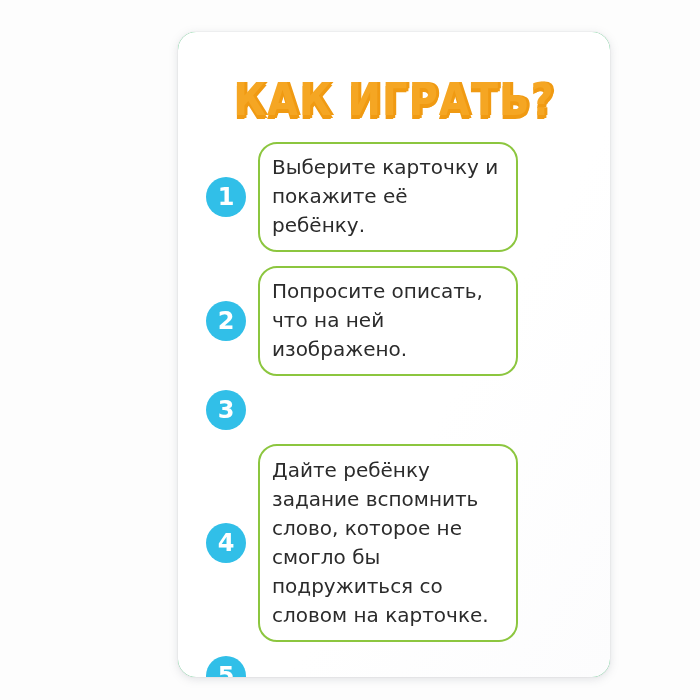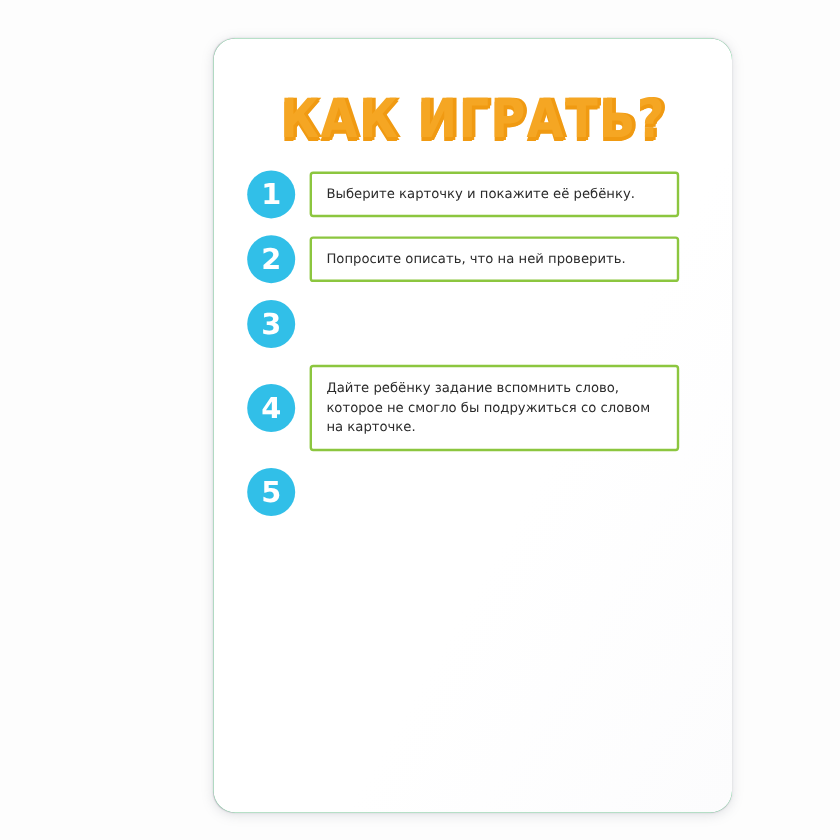--- a/index.html
+++ b/index.html
@@ -85,29 +85,29 @@
     font-family: "DejaVu Sans", sans-serif;
     font-weight: bold;
     font-size: 24px;
     display: flex;
     align-items: center;
     justify-content: center;
     margin-right: 12px;
   }
   .bubble {
     flex: 0 0 auto;
-    width: 308px;
+    width: 260px;
     box-sizing: border-box;
     border: 2px solid #8cc63f;
-    border-radius: 3px;
+    border-radius: 19px;
     background: #ffffff;
     padding: 9px 12px 10px 12px;
     color: #2b2b2b;
     font-family: "DejaVu Sans", sans-serif;
-    font-size: 11px;
+    font-size: 20px;
     line-height: 1.45;
   }
   .bubble.tall { padding-top: 10px; }
 </style>
 </head>
 <body>
 
 <div class="stage">
   <div class="card">
     <div class="card-inner">
@@ -116,21 +116,21 @@
 
       <div class="steps">
 
         <div class="step">
           <div class="num-badge">1</div>
           <div class="bubble">Выберите карточку и покажите её ребёнку.</div>
         </div>
 
         <div class="step">
           <div class="num-badge">2</div>
-          <div class="bubble">Попросите описать, что на ней проверить.</div>
+          <div class="bubble">Попросите описать, что на ней изображено.</div>
         </div>
 
         <div class="step">
           <div class="num-badge">3</div>
         </div>
 
         <div class="step">
           <div class="num-badge">4</div>
           <div class="bubble tall">Дайте ребёнку задание вспомнить слово, которое не смогло бы подружиться со словом на карточке.</div>
         </div>

